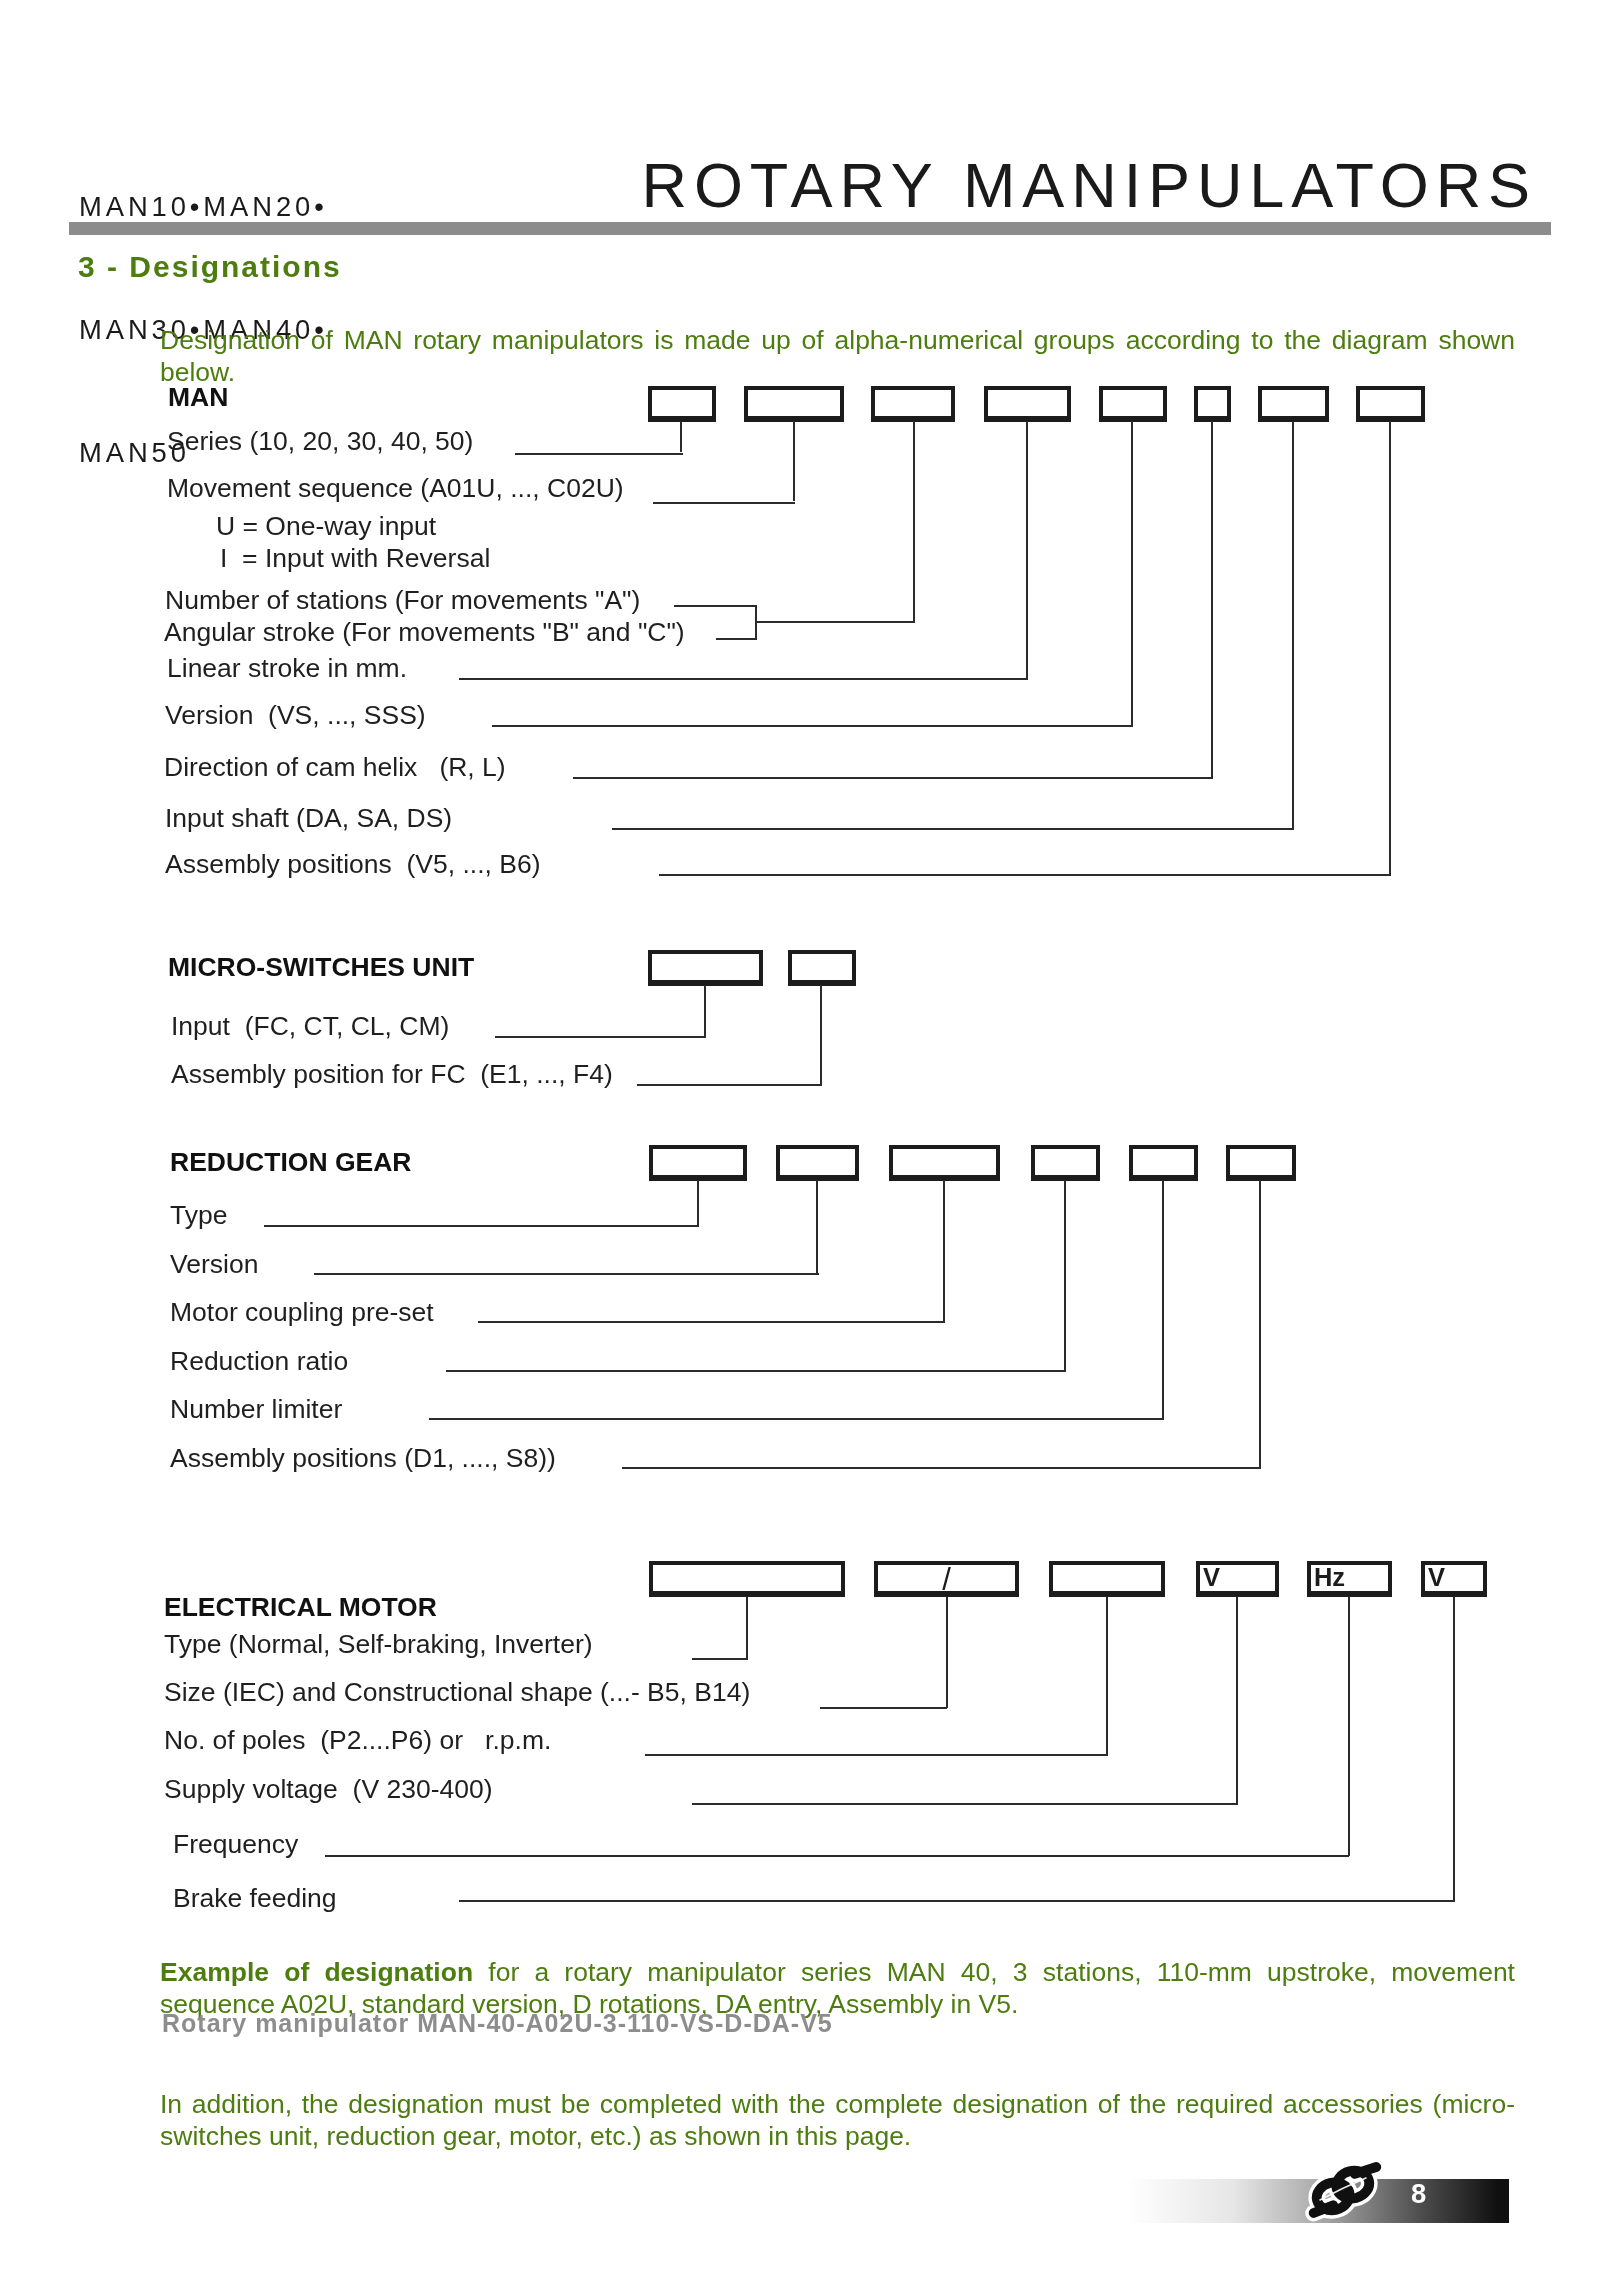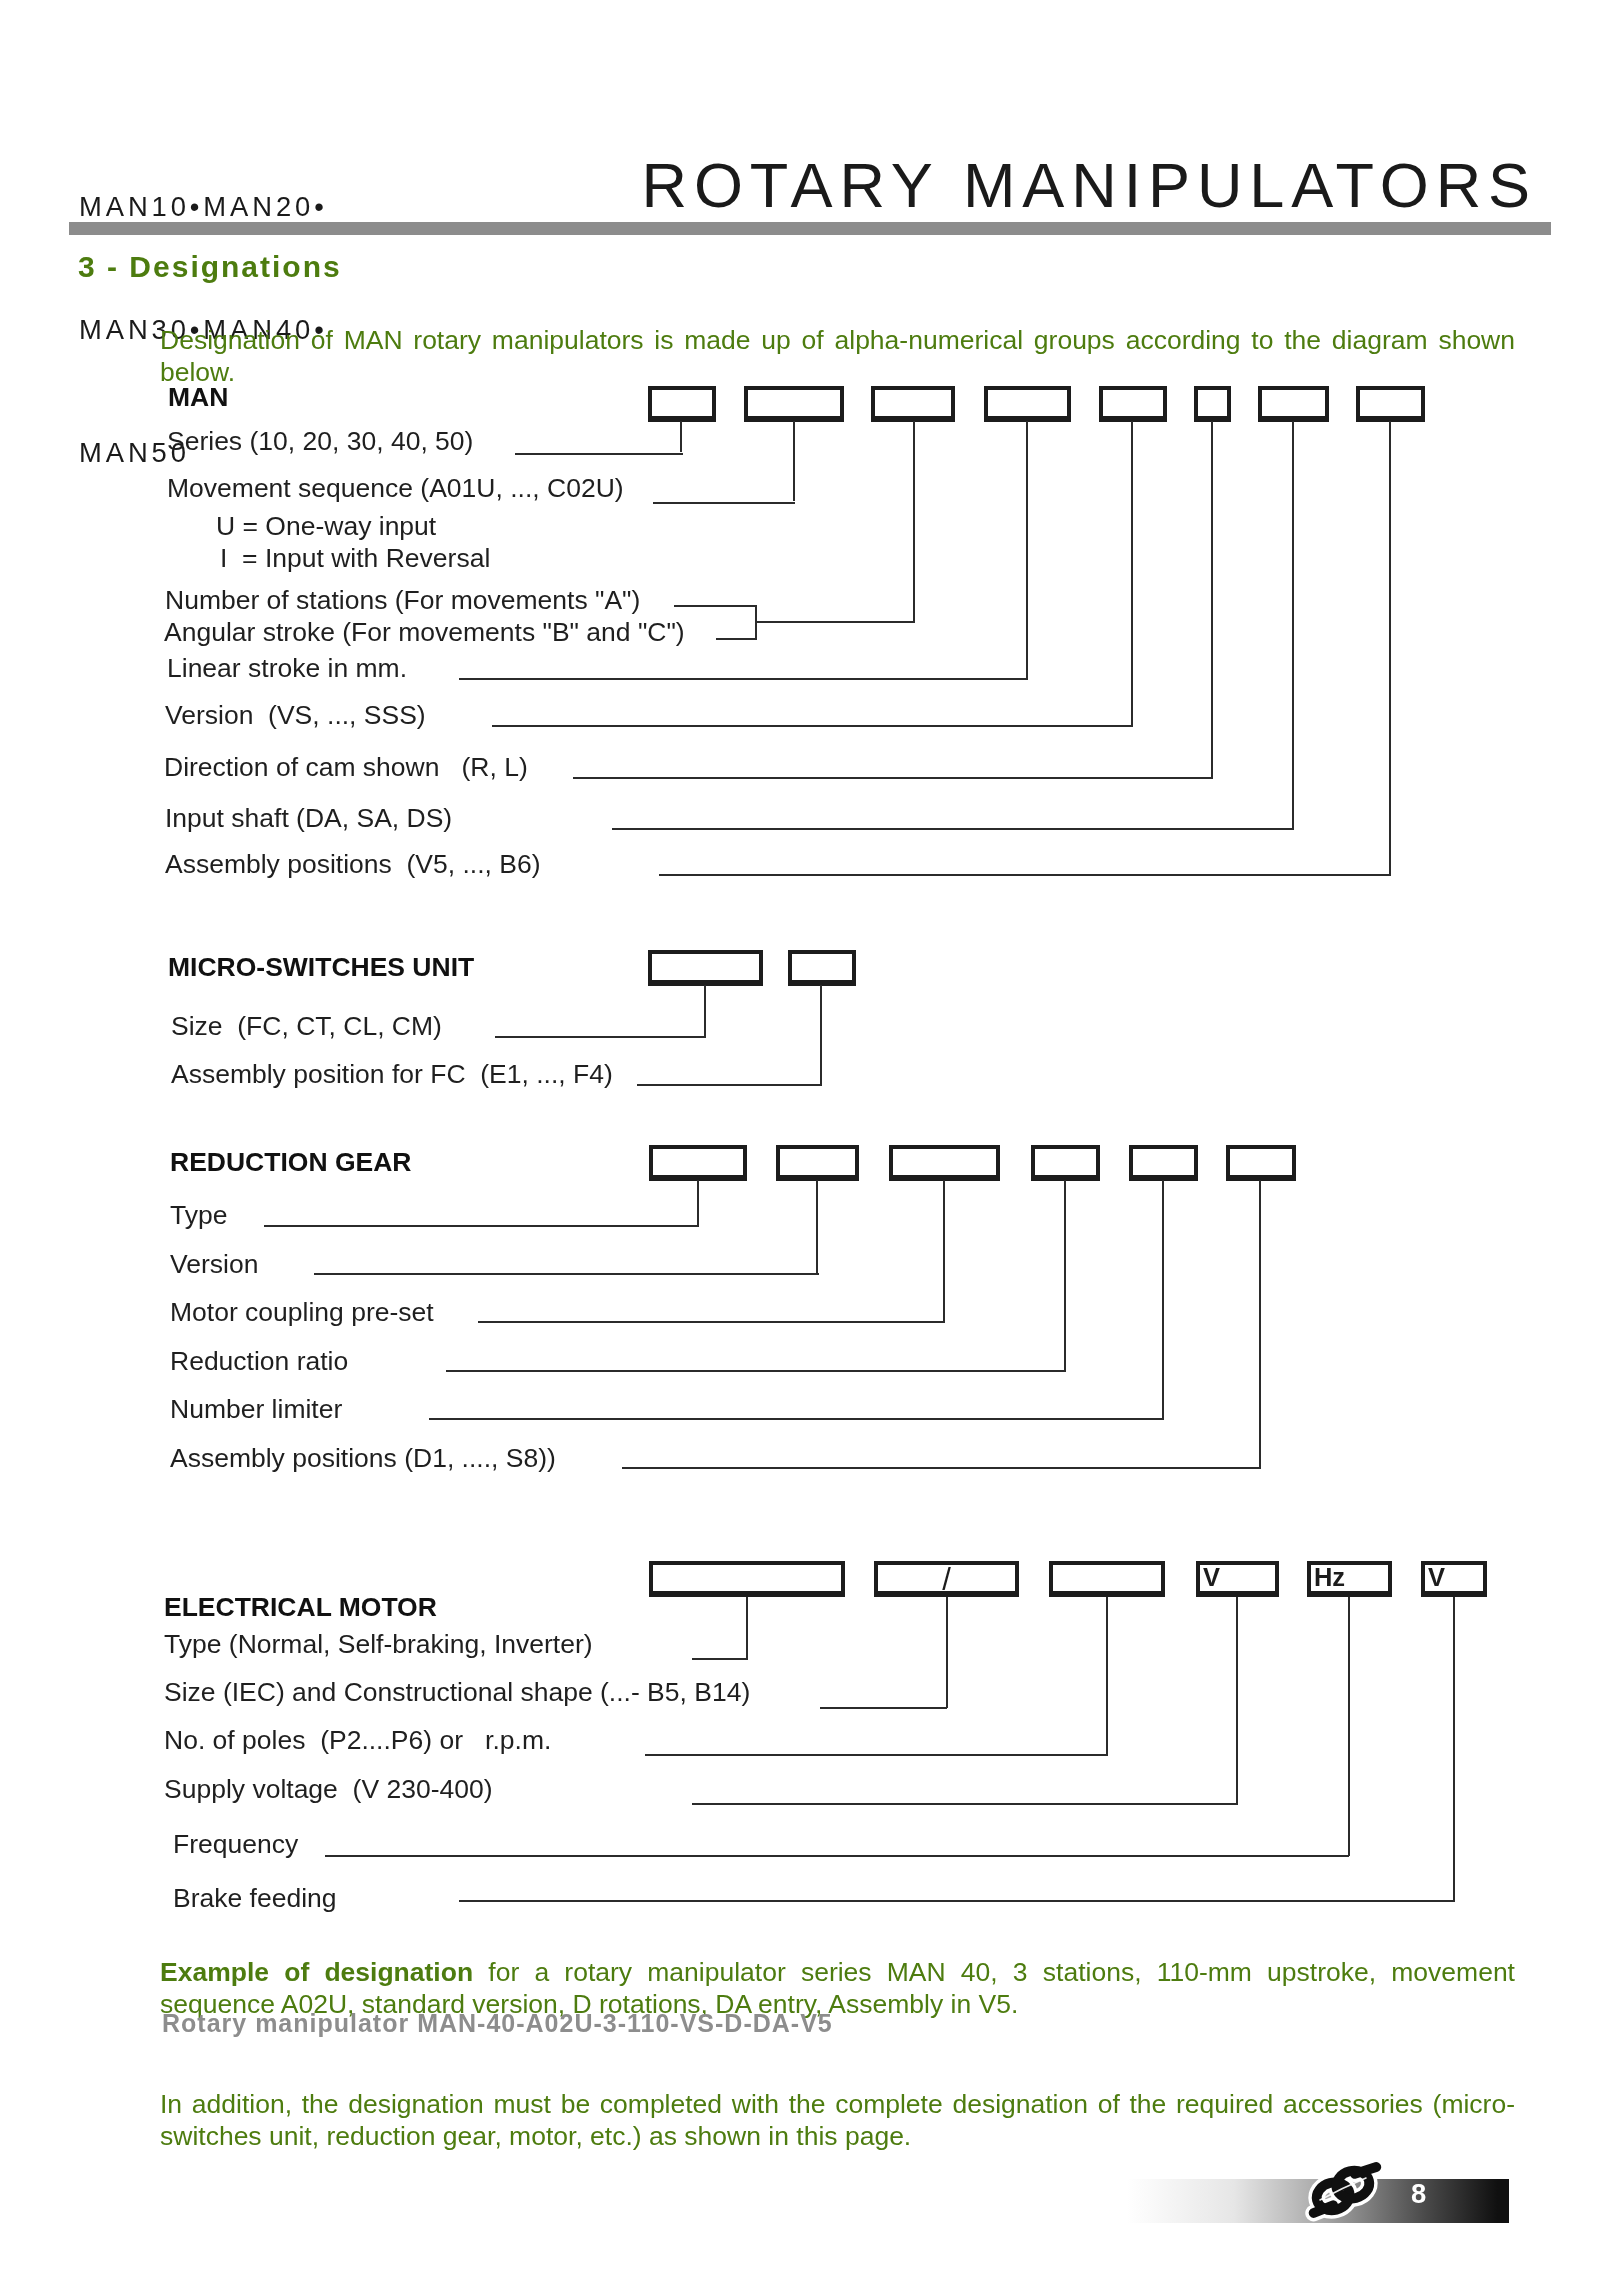--- a/index.html
+++ b/index.html
@@ -65,21 +65,21 @@
   <div class="bx" style="left:1356px;top:386px;width:69px;"></div>
 
   <div class="lbl" style="left:167px;top:426px;">Series (10, 20, 30, 40, 50)</div>
   <div class="lbl" style="left:167px;top:473px;">Movement sequence (A01U, ..., C02U)</div>
   <div class="lbl" style="left:216px;top:511px;">U = One-way input</div>
   <div class="lbl" style="left:220px;top:543px;">I  = Input with Reversal</div>
   <div class="lbl" style="left:165px;top:585px;">Number of stations (For movements "A")</div>
   <div class="lbl" style="left:164px;top:617px;">Angular stroke (For movements "B" and "C")</div>
   <div class="lbl" style="left:167px;top:653px;">Linear stroke in mm.</div>
   <div class="lbl" style="left:165px;top:700px;">Version  (VS, ..., SSS)</div>
-  <div class="lbl" style="left:164px;top:752px;">Direction of cam shown   (R, L)</div>
+  <div class="lbl" style="left:164px;top:752px;">Direction of cam helix   (R, L)</div>
   <div class="lbl" style="left:165px;top:803px;">Input shaft (DA, SA, DS)</div>
   <div class="lbl" style="left:165px;top:849px;">Assembly positions  (V5, ..., B6)</div>
 
   <div class="vl" style="left:680px;top:421px;height:31px;"></div>
   <div class="hl" style="left:515px;top:453px;width:168px;"></div>
   <div class="vl" style="left:793px;top:421px;height:80px;"></div>
   <div class="hl" style="left:653px;top:502px;width:142px;"></div>
   <div class="hl" style="left:674px;top:605px;width:82px;"></div>
   <div class="hl" style="left:716px;top:638px;width:41px;"></div>
   <div class="vl" style="left:755px;top:605px;height:35px;"></div>
@@ -92,21 +92,21 @@
   <div class="hl" style="left:573px;top:777px;width:640px;"></div>
   <div class="vl" style="left:1211px;top:421px;height:358px;"></div>
   <div class="hl" style="left:612px;top:828px;width:682px;"></div>
   <div class="vl" style="left:1292px;top:421px;height:409px;"></div>
   <div class="hl" style="left:659px;top:874px;width:732px;"></div>
   <div class="vl" style="left:1389px;top:421px;height:455px;"></div>
 
   <div class="gtitle" style="left:168px;top:952px;">MICRO-SWITCHES UNIT</div>
   <div class="bx" style="left:648px;top:950px;width:115px;"></div>
   <div class="bx" style="left:788px;top:950px;width:68px;"></div>
-  <div class="lbl" style="left:171px;top:1011px;">Size  (FC, CT, CL, CM)</div>
+  <div class="lbl" style="left:171px;top:1011px;">Input  (FC, CT, CL, CM)</div>
   <div class="lbl" style="left:171px;top:1059px;">Assembly position for FC  (E1, ..., F4)</div>
   <div class="vl" style="left:704px;top:985px;height:51px;"></div>
   <div class="hl" style="left:495px;top:1036px;width:211px;"></div>
   <div class="vl" style="left:820px;top:985px;height:99px;"></div>
   <div class="hl" style="left:637px;top:1084px;width:185px;"></div>
 
   <div class="gtitle" style="left:170px;top:1147px;">REDUCTION GEAR</div>
   <div class="bx" style="left:649px;top:1145px;width:98px;"></div>
   <div class="bx" style="left:776px;top:1145px;width:83px;"></div>
   <div class="bx" style="left:889px;top:1145px;width:111px;"></div>

